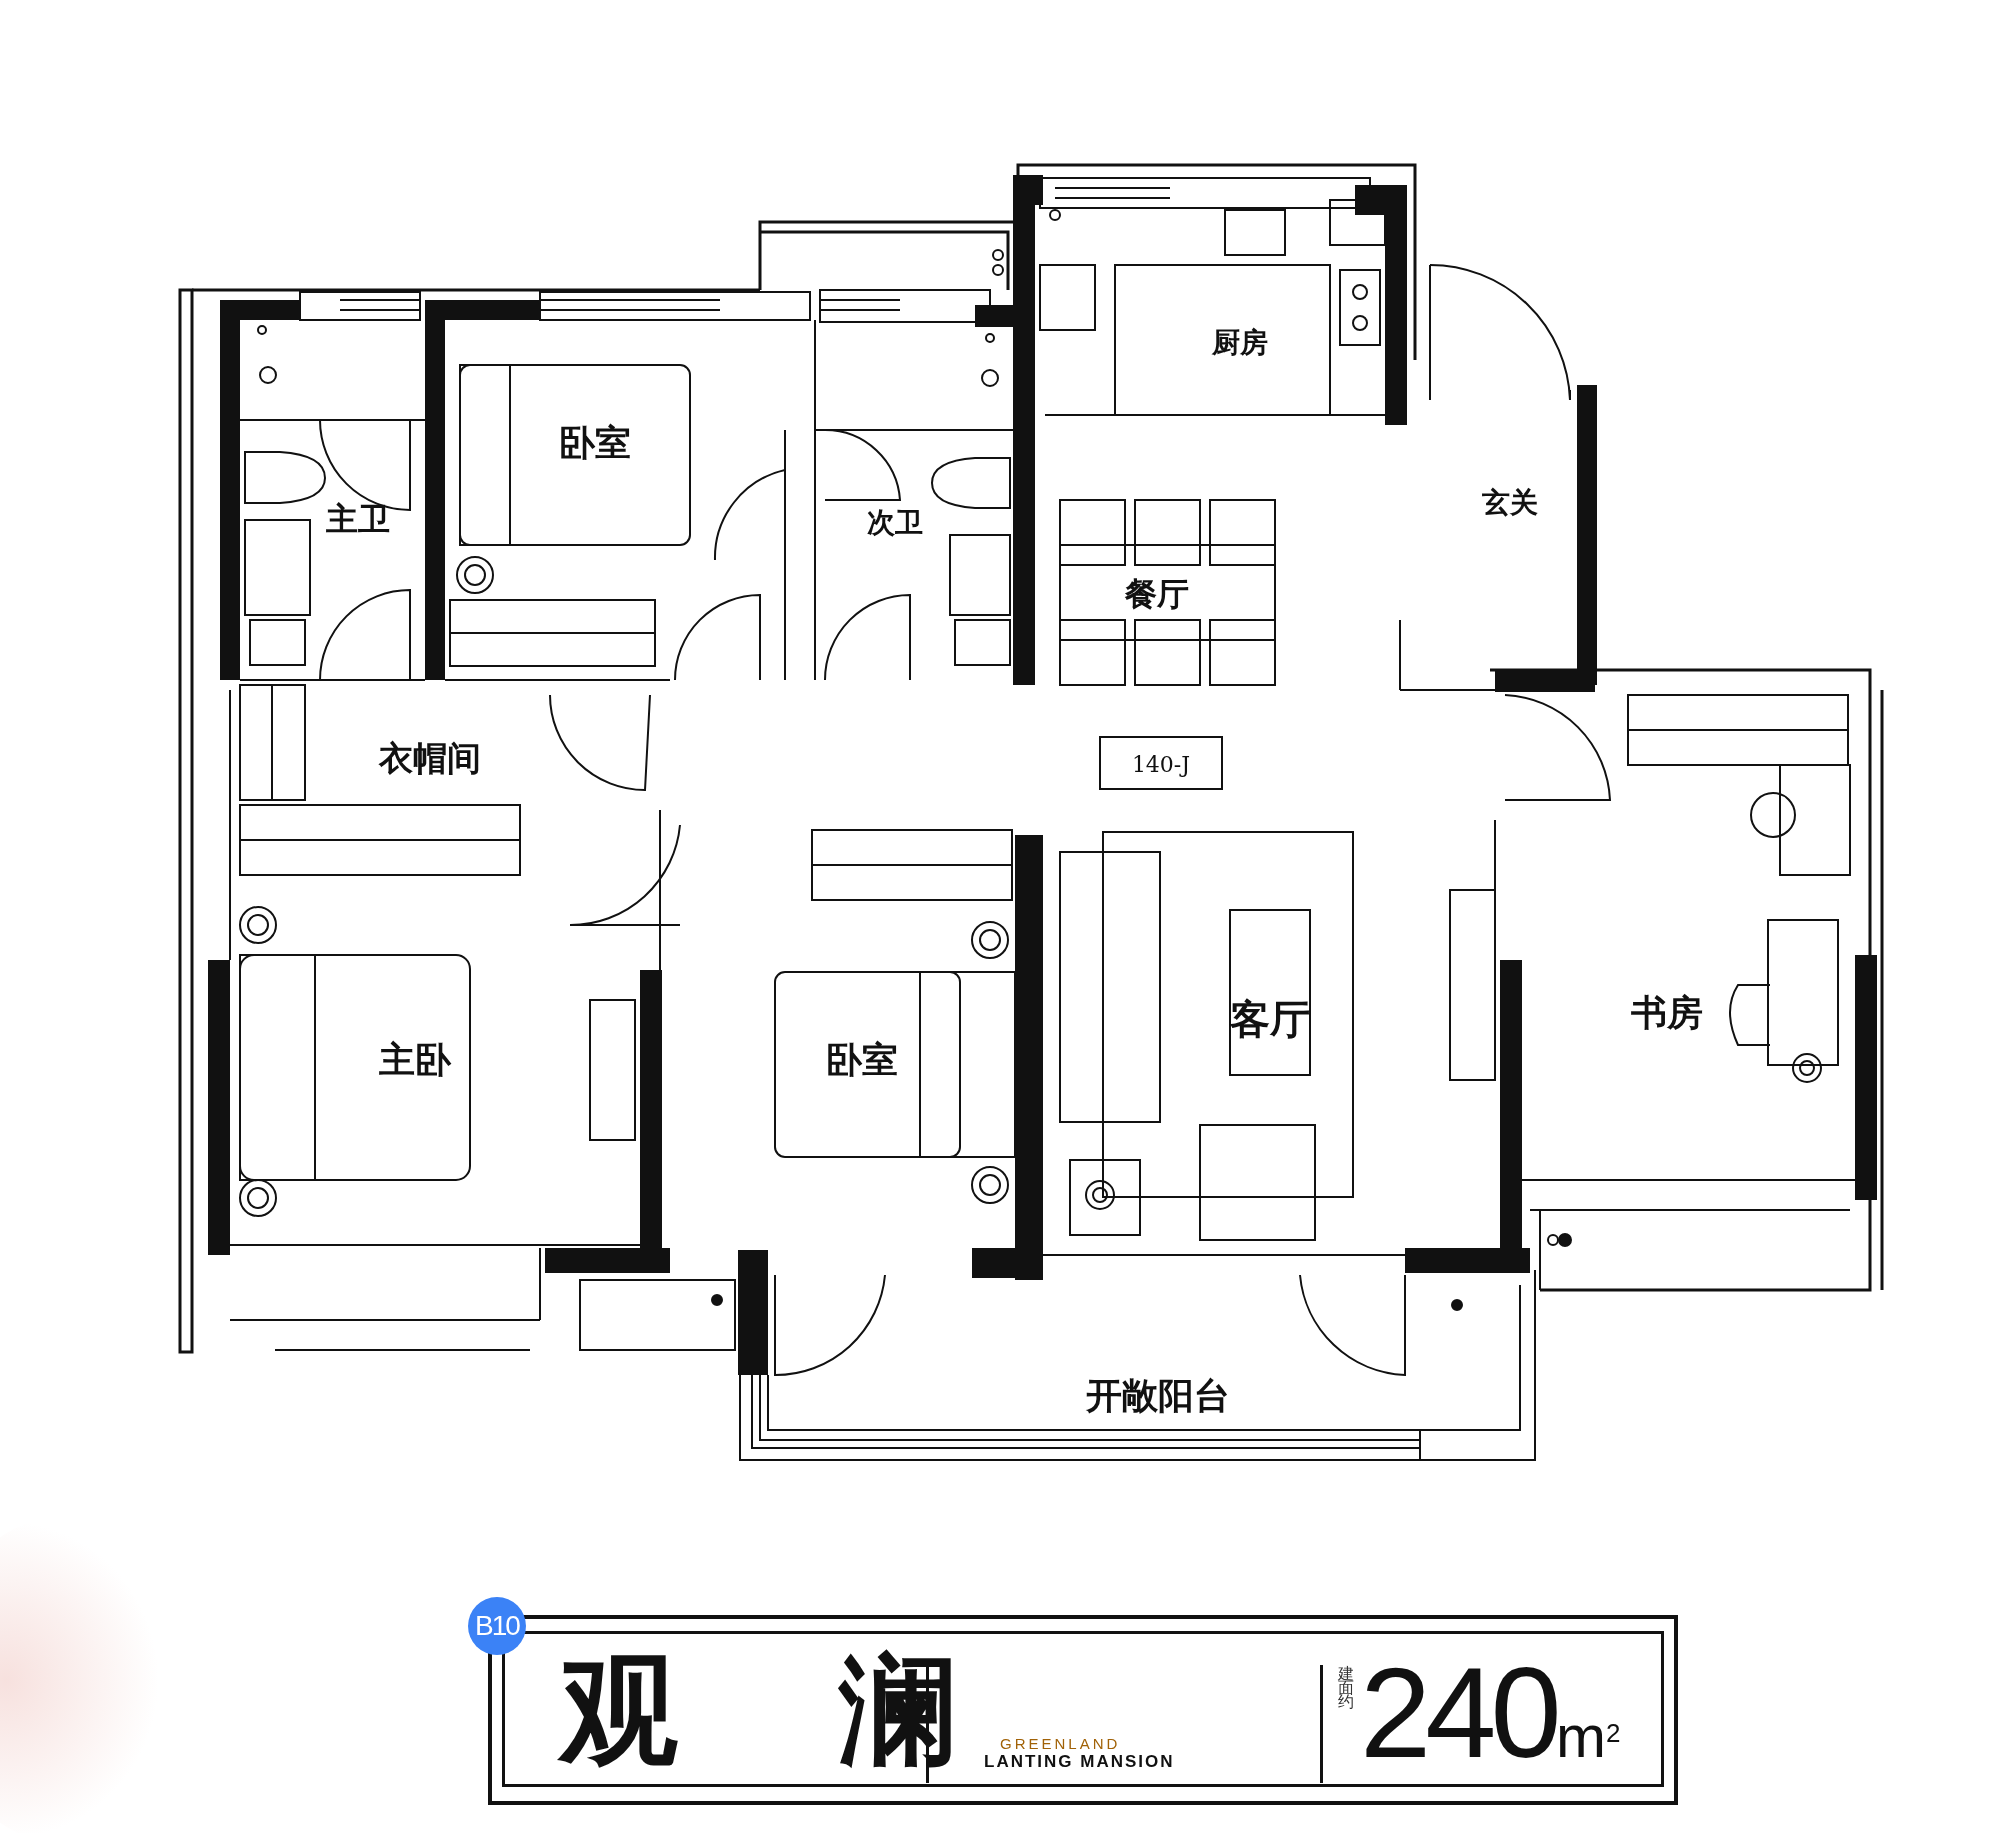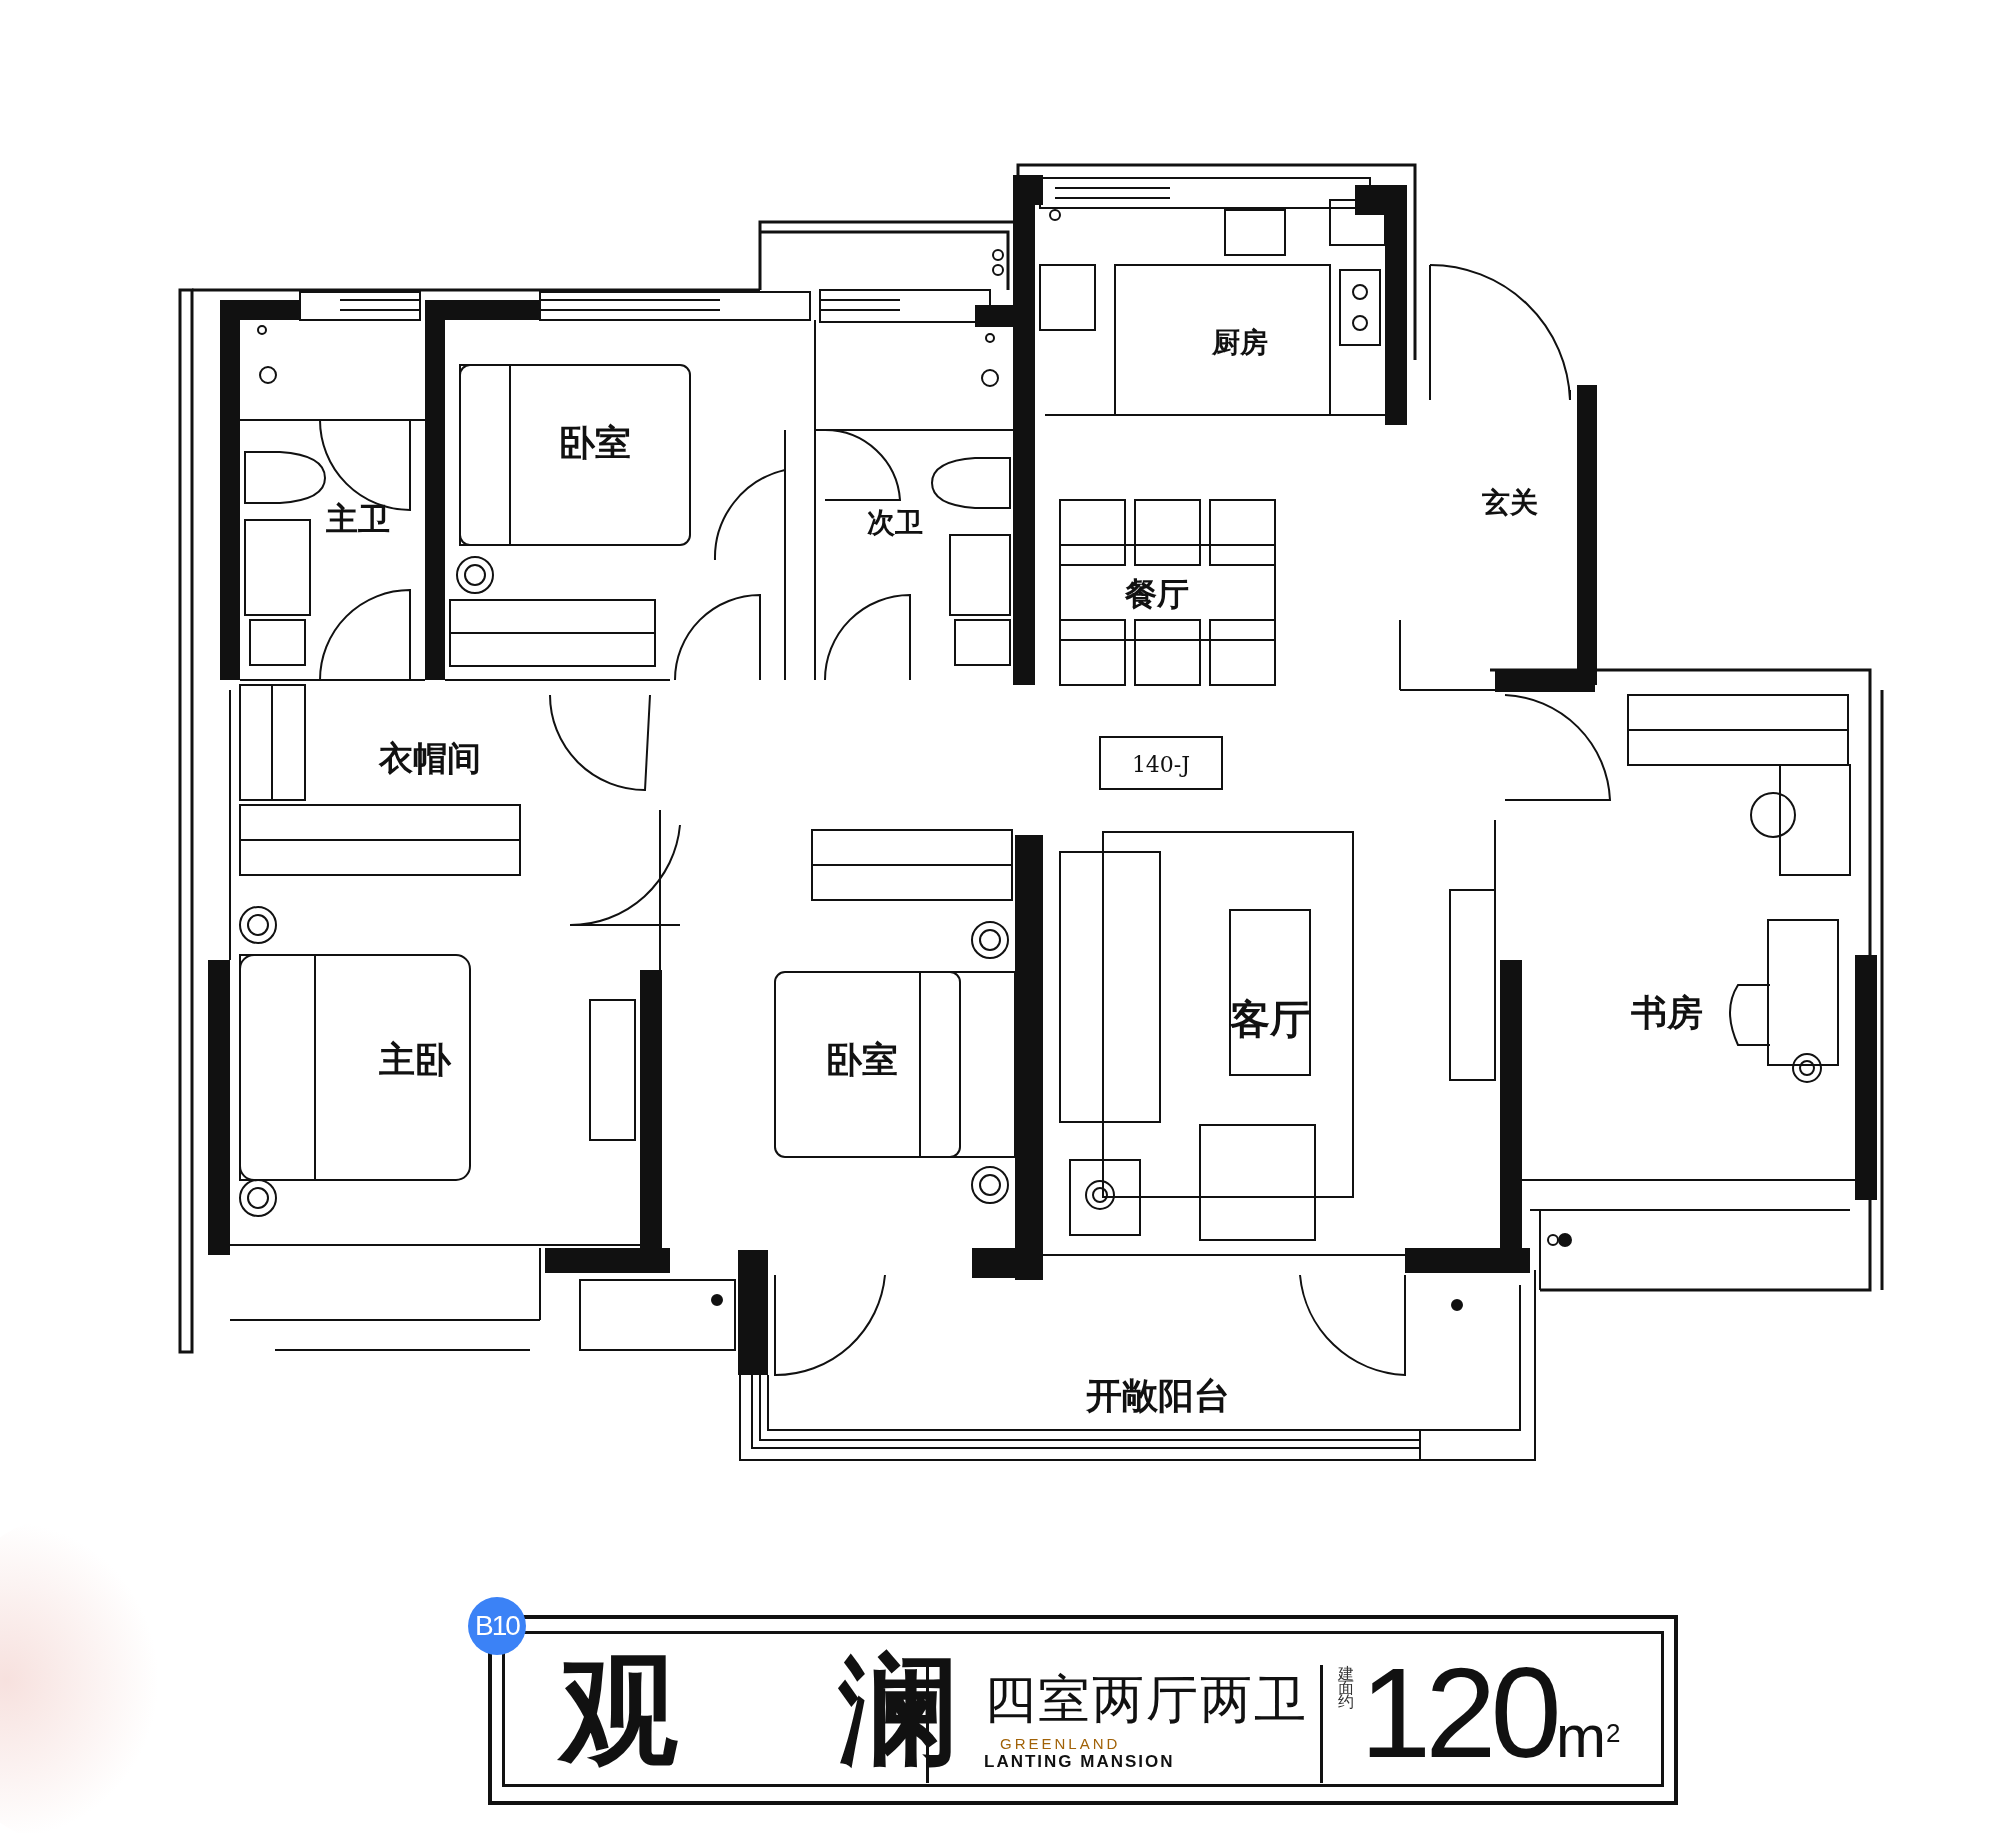--- a/index.html
+++ b/index.html
@@ -241,20 +241,19 @@
   <text class="room" x="1667" y="1025" font-size="36" text-anchor="middle">书房</text>
   <text class="room" x="1158" y="1408" font-size="36" text-anchor="middle">开敞阳台</text>
 </svg>
 
 <div class="title-block">
   <div class="tb-outer"></div>
   <div class="tb-inner"></div>
   <div class="badge">B10</div>
   <div class="name">观 澜</div>
   <div class="sep" style="left:438px"></div>
-  <div class="layout">四室两厅两卫</div>
   <div class="brand1">GREENLAND</div>
   <div class="brand2">LANTING MANSION</div>
   <div class="sep" style="left:832px"></div>
   <div class="area-label">建面约</div>
-  <div class="area">120</div>
+  <div class="area">240</div>
   <div class="unit"><span>m</span><sup>2</sup></div>
 </div>
 
 </body></html>

